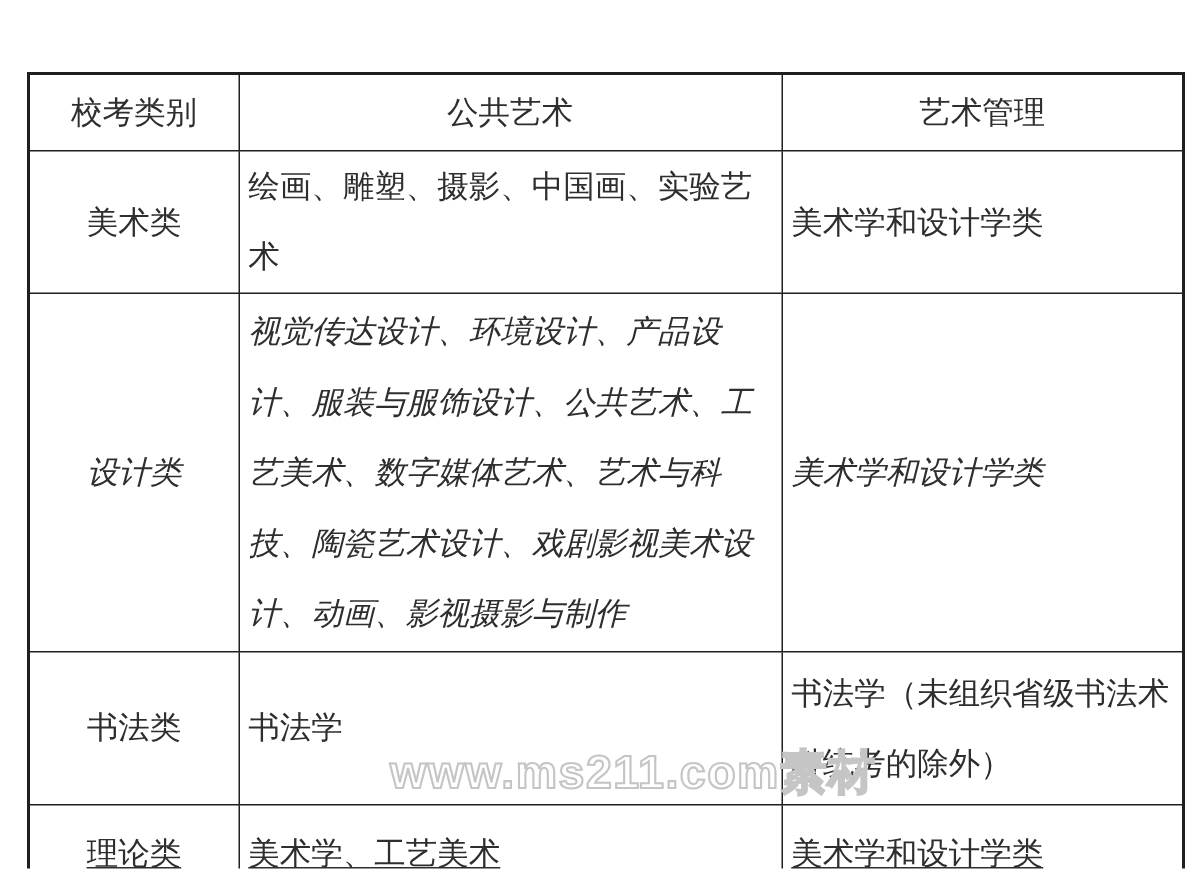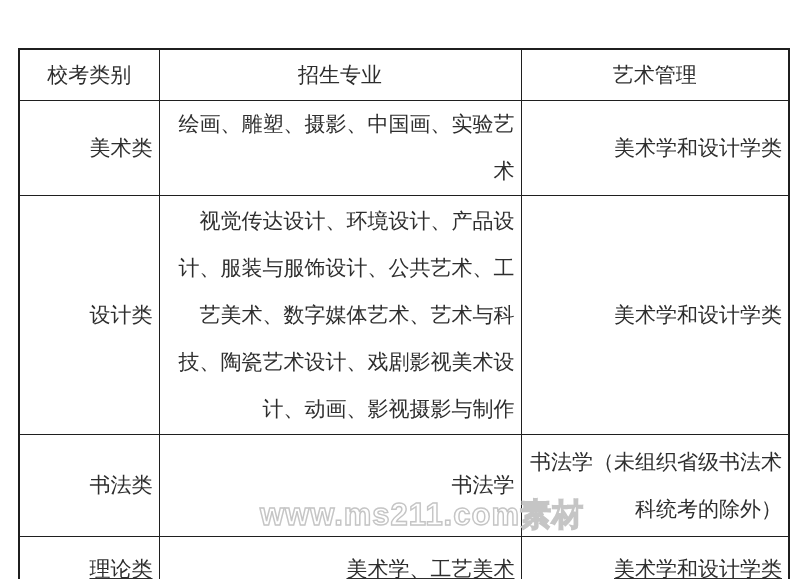--- a/index.html
+++ b/index.html
@@ -38,26 +38,25 @@
     vertical-align: middle;
     padding: 0 6px;
     background: transparent;
   }
   table.admissions th {
     height: 50px;
     text-align: center;
   }
   table.admissions td {
     line-height: 47px;
-    text-align: right;
   }
   .cell-center { text-align: center; }
   .cell-left   { text-align: left; }
   tr.row-fine    td { height: 93px; }
-  tr.row-design  td { height: 238px; }
+  tr.row-design  td { height: 238px; font-style: italic; }
   tr.row-calligraphy td { height: 101px; }
   tr.row-theory  td { height: 64px; text-decoration: underline; }
   .watermark {
     position: absolute;
     left: 260px;
     top: 494px;
     z-index: 5;
     white-space: nowrap;
     font-family: "Liberation Sans", "DejaVu Sans", sans-serif;
     font-weight: bold;
@@ -75,21 +74,21 @@
 <div class="table-wrap">
   <table class="admissions">
     <colgroup>
       <col class="c1">
         <col class="c2">
         <col class="c3">
     </colgroup>
     <thead>
       <tr>
         <th>校考类别</th>
-        <th>招生专业</th>
+        <th>公共艺术</th>
         <th>艺术管理</th>
       </tr>
     </thead>
     <tbody>
       <tr class="row-fine">
         <td class="cell-center">美术类</td>
         <td class="cell-left">绘画、雕塑、摄影、中国画、实验艺术</td>
         <td class="cell-left">美术学和设计学类</td>
       </tr>
       <tr class="row-design">

